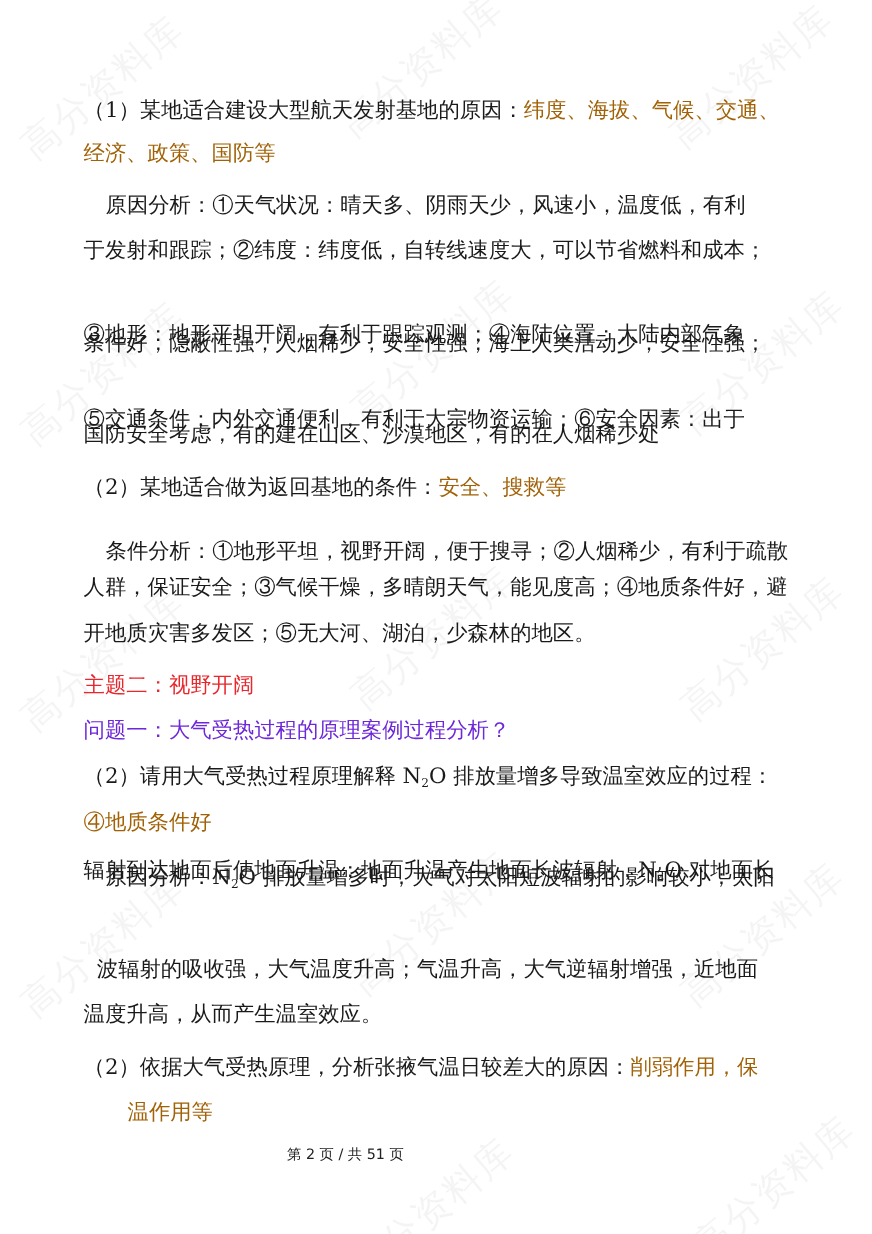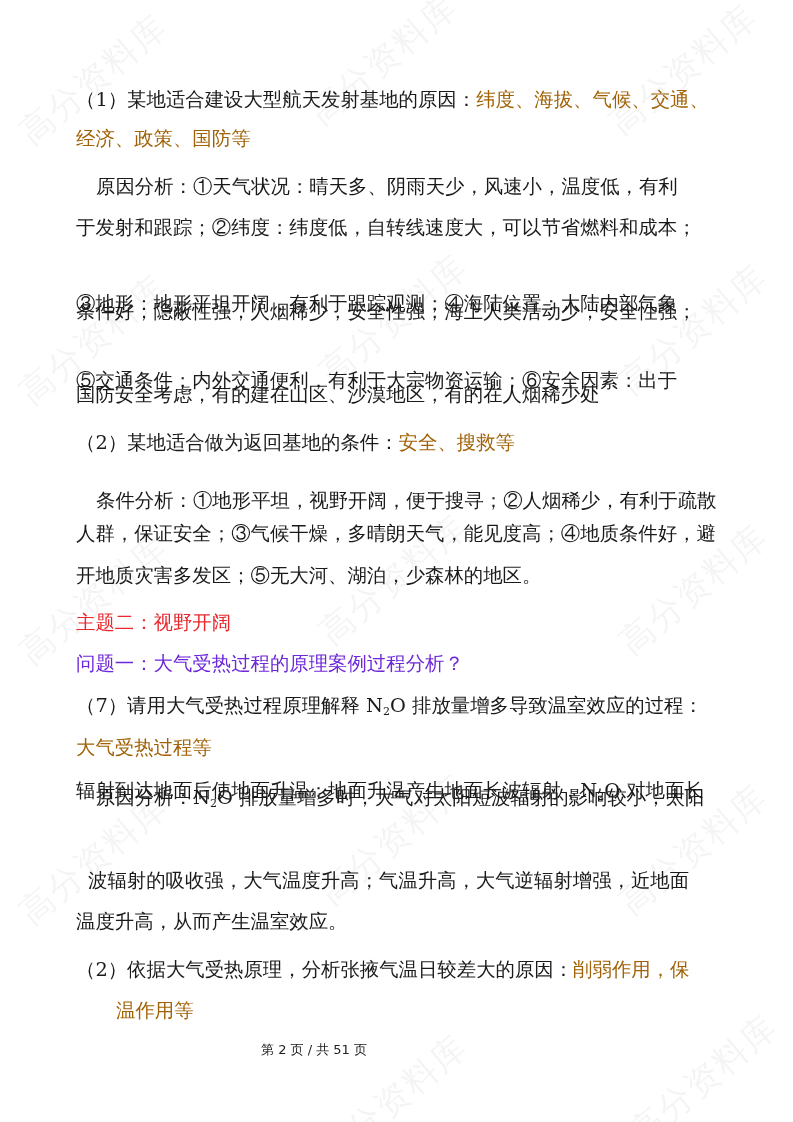--- a/index.html
+++ b/index.html
@@ -71,24 +71,24 @@
   </div>
 
   <div class="line indent" style="top:489px;">条件分析：①地形平坦，视野开阔，便于搜寻；②人烟稀少，有利于疏散</div>
   <div class="line" style="top:522px;">人群，保证安全；③气候干燥，多晴朗天气，能见度高；④地质条件好，避</div>
   <div class="line" style="top:564px;">开地质灾害多发区；⑤无大河、湖泊，少森林的地区。</div>
 
   <div class="line red" style="top:611px;">主题二：视野开阔</div>
   <div class="line blue" style="top:652px;">问题一：大气受热过程的原理案例过程分析？</div>
 
   <div class="line" style="top:694px;">
-    <span>（7）请用大气受热过程原理解释 N</span><sub>2</sub><span>O 排放量增多导致温室效应的过程：</span>
+    <span>（2）请用大气受热过程原理解释 N</span><sub>2</sub><span>O 排放量增多导致温室效应的过程：</span>
   </div>
   <div class="line" style="top:736px;">
-    <span class="red-u">大气受热过程等</span>
+    <span class="red-u">④地质条件好</span>
   </div>
 
   <div class="line indent" style="top:786px;">
     <span>原因分析：N</span><sub>2</sub><span>O 排放量增多时，大气对太阳短波辐射的影响较小；太阳</span>
   </div>
   <div class="line" style="top:779px;">
     <span>辐射到达地面后使地面升温；地面升温产生地面长波辐射，N</span><sub>2</sub><span>O 对地面长</span>
   </div>
   <div class="line" style="top:869px;margin-left:12px;">波辐射的吸收强，大气温度升高；气温升高，大气逆辐射增强，近地面</div>
   <div class="line" style="top:910px;">温度升高，从而产生温室效应。</div>

